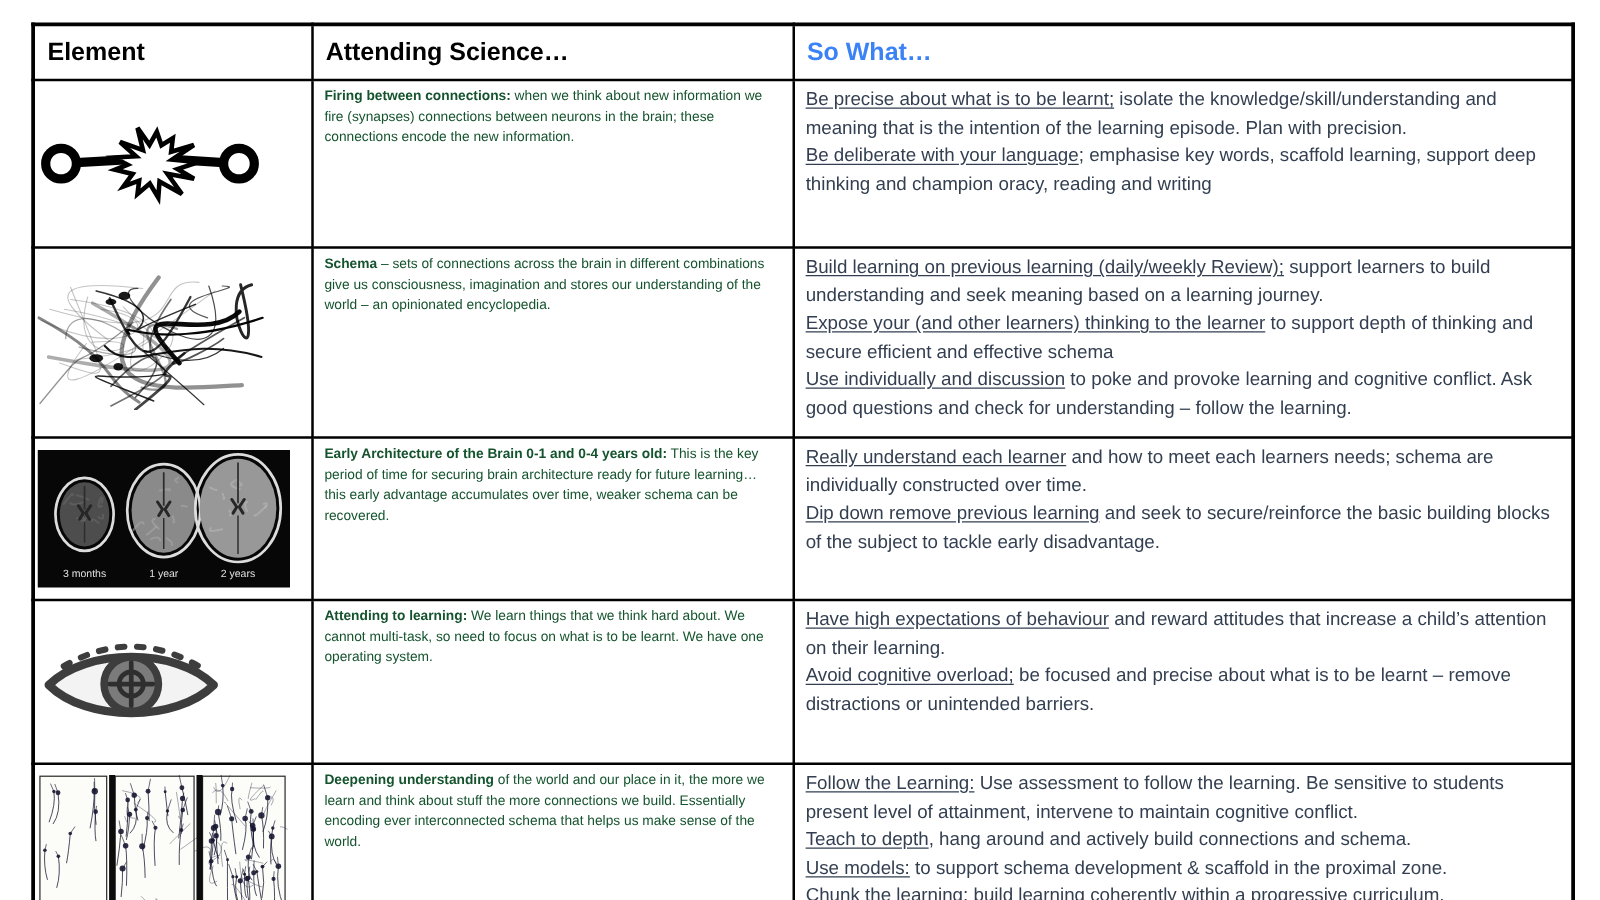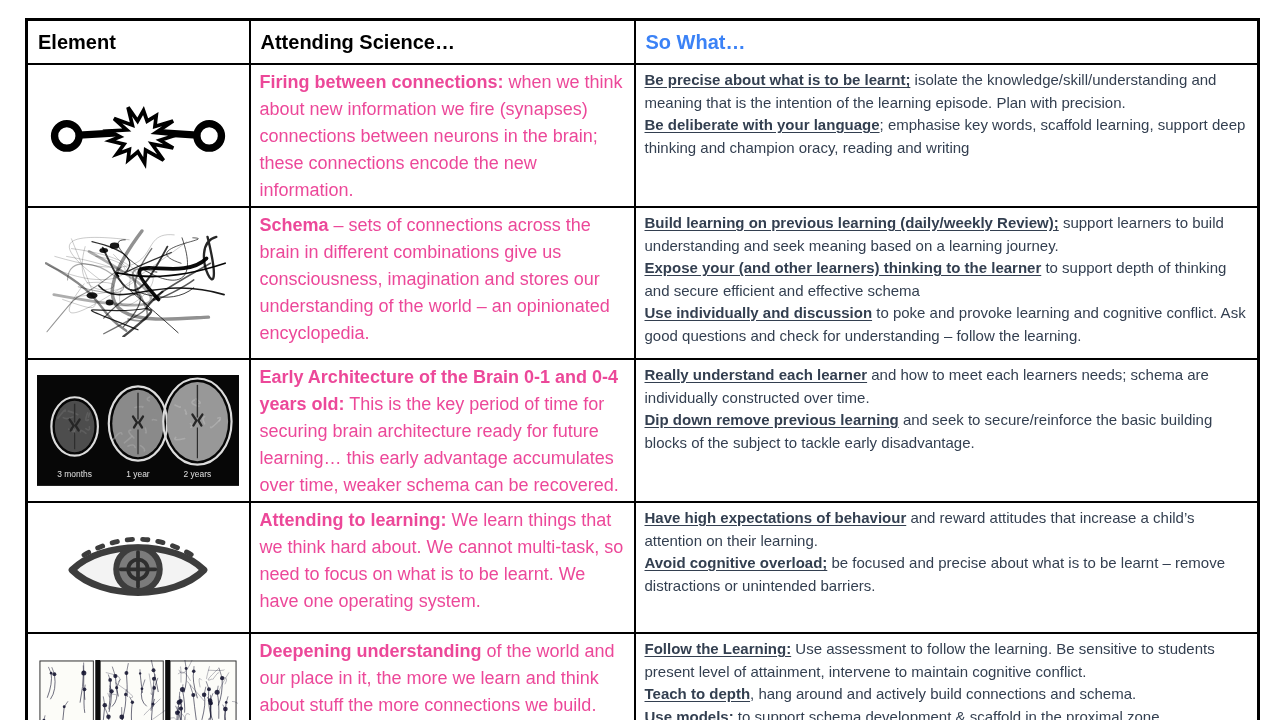--- a/index.html
+++ b/index.html
@@ -4,26 +4,26 @@
 <style>
   html,body{margin:0;padding:0;background:#fff;width:1280px;height:720px;overflow:hidden;
     font-family:"Liberation Sans","DejaVu Sans",sans-serif;}
   .slide{position:absolute;left:0;top:0;width:1280px;height:612px;background:#fff;}
   table.grid{position:absolute;left:25px;top:18px;width:1232px;border-collapse:collapse;
     table-layout:fixed;border:3px solid #000;}
   th,td{border:2px solid #000;vertical-align:top;padding:0;}
   thead th{height:38px;font-size:20px;font-weight:bold;text-align:left;
     padding:2px 10px;vertical-align:middle;color:#000;letter-spacing:0;}
   th.sw-h{color:#3b82f6;}
-  td.cs-cell{padding:4px 9px 2px 9px;font-size:18px;line-height:1.5;color:#ec4899;}
+  td.cs-cell{padding:4px 9px 2px 9px;font-size:11px;line-height:1.5;color:#14532d;}
   td.sw-cell{padding:4px 9px 2px 9px;font-size:15px;line-height:1.5;color:#333F50;}
   .seg{margin:0;}
   .cs-cell .lead{font-weight:bold;}
-  .sw-cell .lead{font-weight:bold;text-decoration:underline;text-underline-offset:2px;}
-  td.el-cell{text-align:center;vertical-align:middle;padding:2px;}
+  .sw-cell .lead{font-weight:normal;text-decoration:underline;text-underline-offset:2px;}
+  td.el-cell{text-align:left;vertical-align:middle;padding:2px;}
   tbody tr:nth-child(1) td{height:126px}
   tbody tr:nth-child(2) td{height:144px}
   tbody tr:nth-child(3) td{height:122px}
   tbody tr:nth-child(4) td{height:123px}
   tbody tr:nth-child(5) td{height:127px}
   svg{display:inline-block;vertical-align:middle;}
   .scan-label{font-family:"Liberation Sans","DejaVu Sans",sans-serif;font-size:8.5px;fill:#e0e0e0;}
 </style>
 </head>
 <body>

